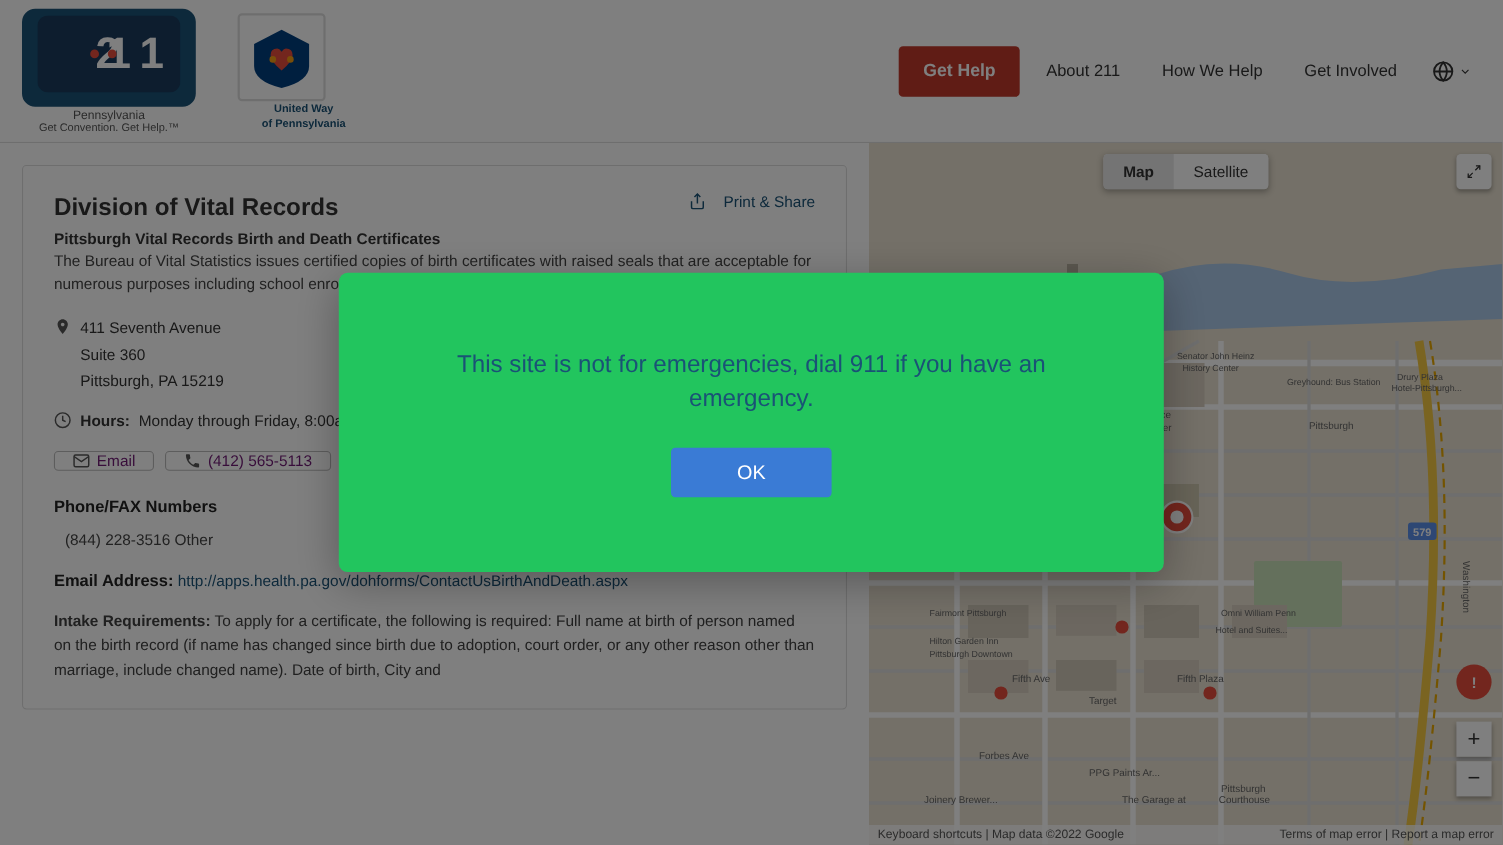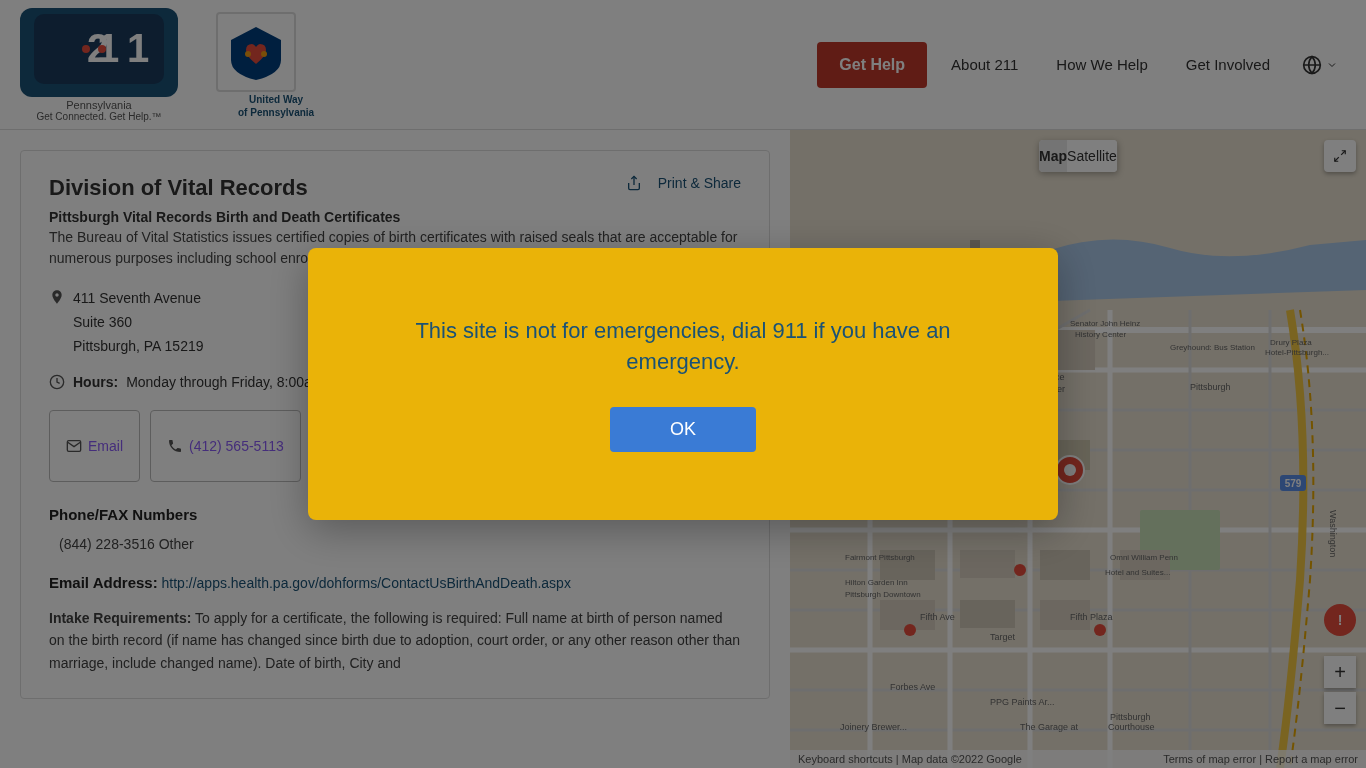--- a/index.html
+++ b/index.html
@@ -173,25 +173,25 @@
       gap: 10px;
       margin-bottom: 24px;
       flex-wrap: wrap;
     }
     .action-btn {
       display: flex;
       align-items: flex-end;
       gap: 6px;
       border: 1px solid #bbb;
       background: #fff;
-      padding: 27px 16px;
+      padding: 0 16px;
       border-radius: 4px;
       cursor: pointer;
       font-size: 14px;
-      color: #8b5cf6;
+      color: #701a75;
     }
 
     .section-title {
       font-weight: bold;
       font-size: 15px;
       margin-bottom: 8px;
       color: #222;
     }
     .phone-list {
       font-size: 14px;
@@ -225,21 +225,21 @@
       left: 50%;
       transform: translateX(-50%);
       display: flex;
       background: #fff;
       border-radius: 4px;
       overflow: hidden;
       box-shadow: 0 2px 6px rgba(0,0,0,0.3);
       z-index: 10;
     }
     .map-btn {
-      padding: 8px 0;
+      padding: 8px 18px;
       font-size: 14px;
       cursor: pointer;
       border: none;
       background: #fff;
       color: #333;
     }
     .map-btn.active {
       background: #e8e8e8;
       font-weight: bold;
     }
@@ -303,21 +303,21 @@
     #modal-overlay {
       position: fixed;
       top: 0; left: 0; right: 0; bottom: 0;
       background: rgba(0,0,0,0.5);
       display: flex;
       align-items: center;
       justify-content: center;
       z-index: 1000;
     }
     #modal-box {
-      background: #eab308;
+      background: #22c55e;
       border-radius: 8px;
       padding: 68px 60px;
       max-width: 750px;
       width: 90%;
       text-align: center;
       box-shadow: 0 10px 40px rgba(0,0,0,0.3);
     }
     .modal-message {
       font-size: 22px;
       color: #1a5276;
@@ -350,21 +350,21 @@
         <svg width="130" height="70" viewBox="0 0 130 70">
           <rect width="130" height="70" rx="10" fill="#1a3a5c"></rect>
           <text x="65" y="48" text-anchor="middle" font-size="40" font-weight="bold" fill="white" font-family="Arial">2</text>
           <circle cx="52" cy="35" r="4" fill="#e74c3c"></circle>
           <text x="75" y="48" text-anchor="middle" font-size="40" font-weight="bold" fill="white" font-family="Arial">1</text>
           <circle cx="68" cy="35" r="4" fill="#e74c3c"></circle>
           <text x="105" y="48" text-anchor="middle" font-size="40" font-weight="bold" fill="white" font-family="Arial">1</text>
         </svg>
       </div>
       <div style="font-size:11px;color:#555;text-align:center;margin-top:2px;">Pennsylvania</div>
-      <div style="font-size:10px;color:#555;text-align:center;">Get Connected. Get Help.™</div>
+      <div style="font-size:10px;color:#555;text-align:center;">Get Convention. Get Help.™</div>
     </div>
 
     <div class="logo-uw">
       <div class="uw-badge">
         <svg class="uw-icon" viewBox="0 0 60 60" xmlns="http://www.w3.org/2000/svg">
           <rect width="60" height="60" fill="#fff"></rect>
 
           <path d="M30 5 L55 18 L55 38 Q55 52 30 58 Q5 52 5 38 L5 18 Z" fill="#003e7e"></path>
 
           <path d="M30 42 Q20 34 20 28 Q20 22 26 22 Q28 22 30 25 Q32 22 34 22 Q40 22 40 28 Q40 34 30 42Z" fill="#e74c3c"></path>

